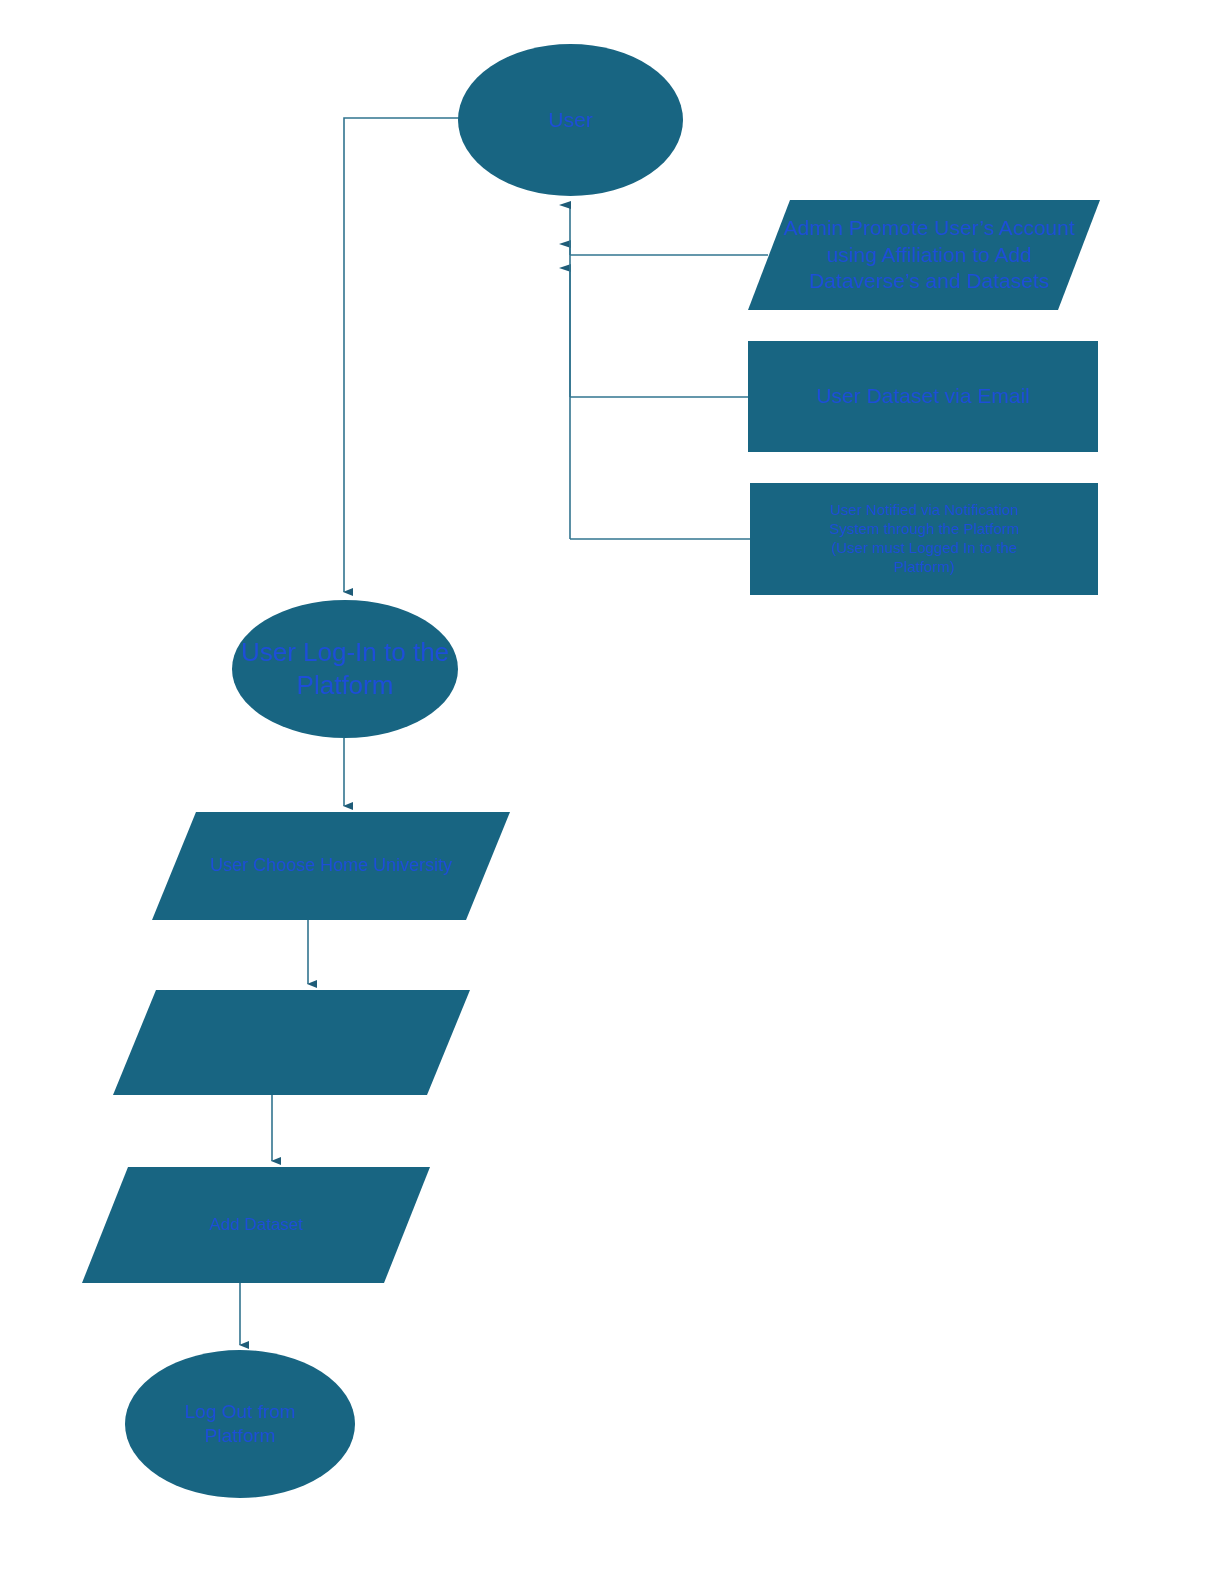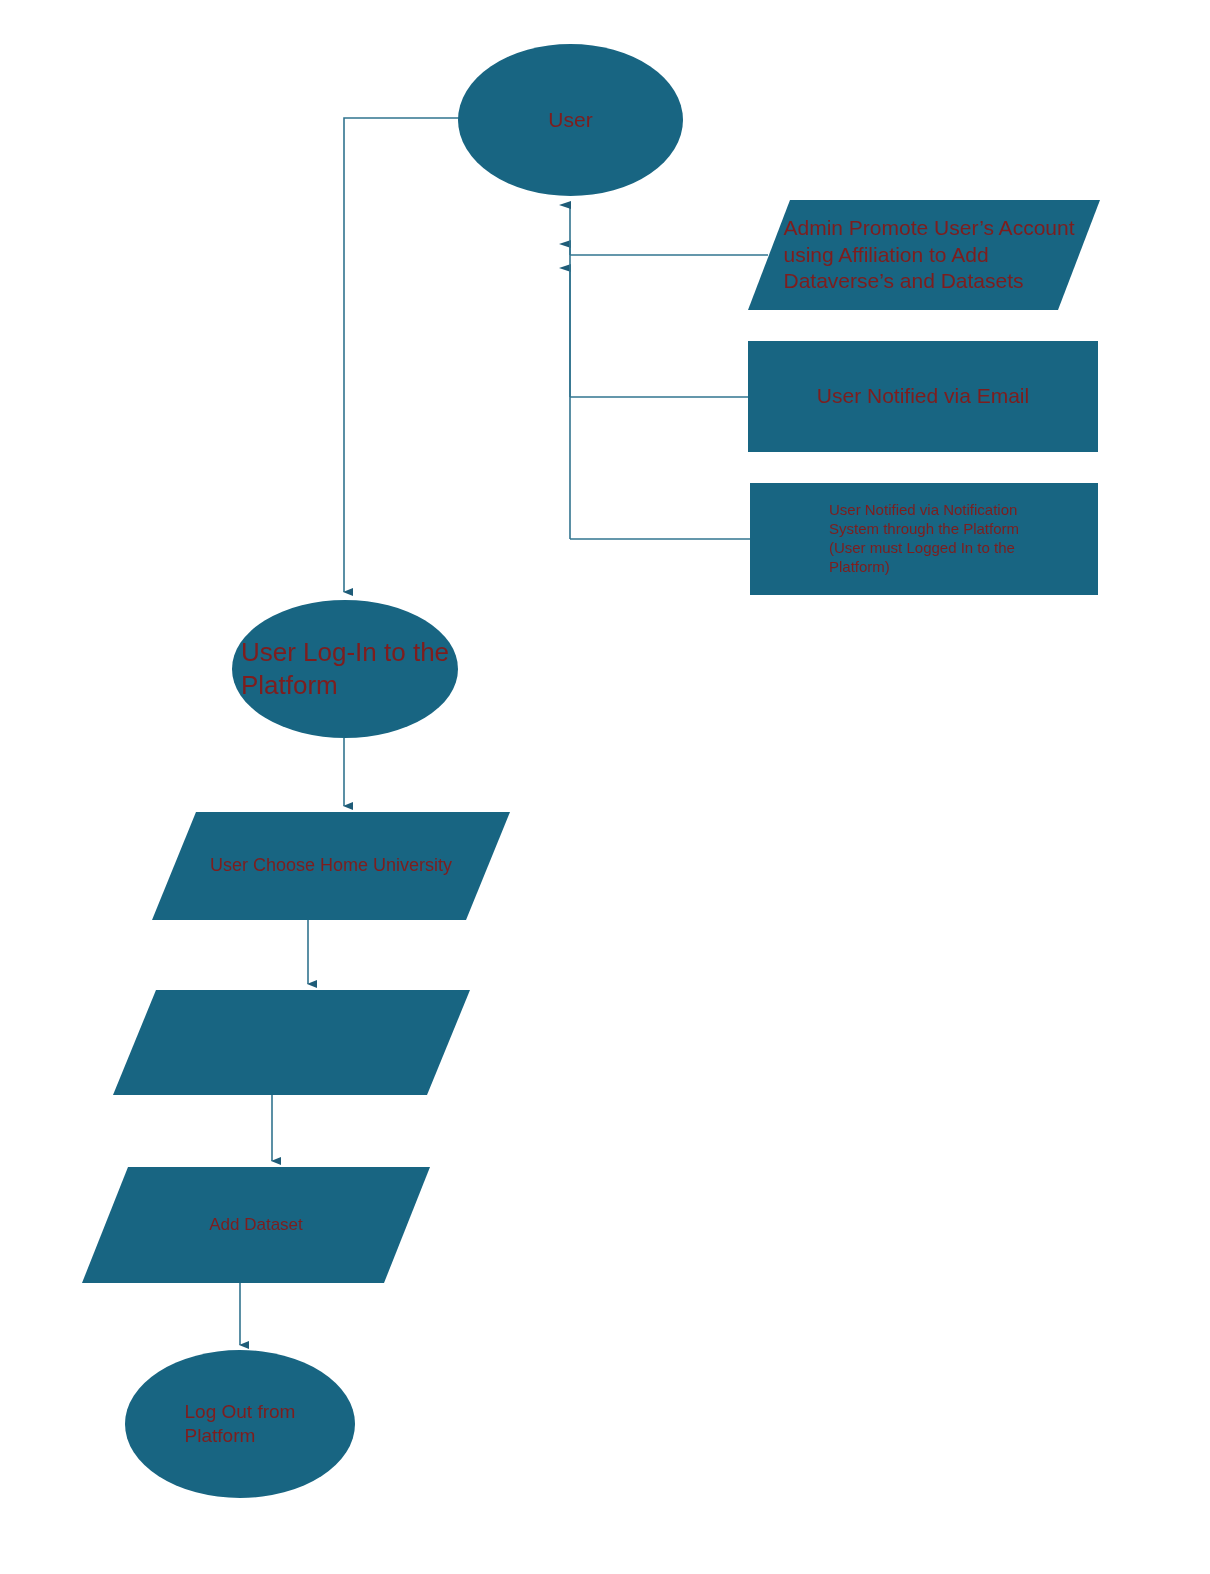--- a/index.html
+++ b/index.html
@@ -23,22 +23,22 @@
     left: 0;
     top: 0;
     width: 1210px;
     height: 1574px;
   }
   .node-label {
     position: absolute;
     display: flex;
     align-items: center;
     justify-content: center;
-    text-align: left;
-    color: #7f1d1d;
+    text-align: center;
+    color: #1d4ed8;
     font-family: "Liberation Sans", sans-serif;
     pointer-events: none;
     white-space: pre-line;
     line-height: 1.28;
   }
   .lbl-user        { font-size: 21px; }
   .lbl-login       { font-size: 26px; }
   .lbl-choose      { font-size: 18px; }
   .lbl-dataverse   { font-size: 21px; }
   .lbl-dataset     { font-size: 17px; }
@@ -102,21 +102,21 @@
 
     <ellipse cx="240" cy="1424" rx="115" ry="74" fill="#186582"></ellipse>
   </svg>
 
   <div class="node-label lbl-user" style="left:458px; top:44px; width:225px; height:152px;">User</div>
 
   <div class="node-label lbl-admin" style="left:764px; top:200px; width:330px; height:110px;">Admin Promote User’s Account
 using Affiliation to Add
 Dataverse’s and Datasets</div>
 
-  <div class="node-label lbl-email" style="left:748px; top:341px; width:350px; height:111px;">User Notified via Email</div>
+  <div class="node-label lbl-email" style="left:748px; top:341px; width:350px; height:111px;">User Dataset via Email</div>
 
   <div class="node-label lbl-notif" style="left:750px; top:477px; width:348px; height:122px;">User Notified via Notification
 System through the Platform
 (User must Logged In to the
 Platform)</div>
 
   <div class="node-label lbl-login" style="left:232px; top:600px; width:226px; height:138px;">User Log-In to the
 Platform</div>
 
   <div class="node-label lbl-choose" style="left:152px; top:812px; width:358px; height:108px;">User Choose Home University</div>

